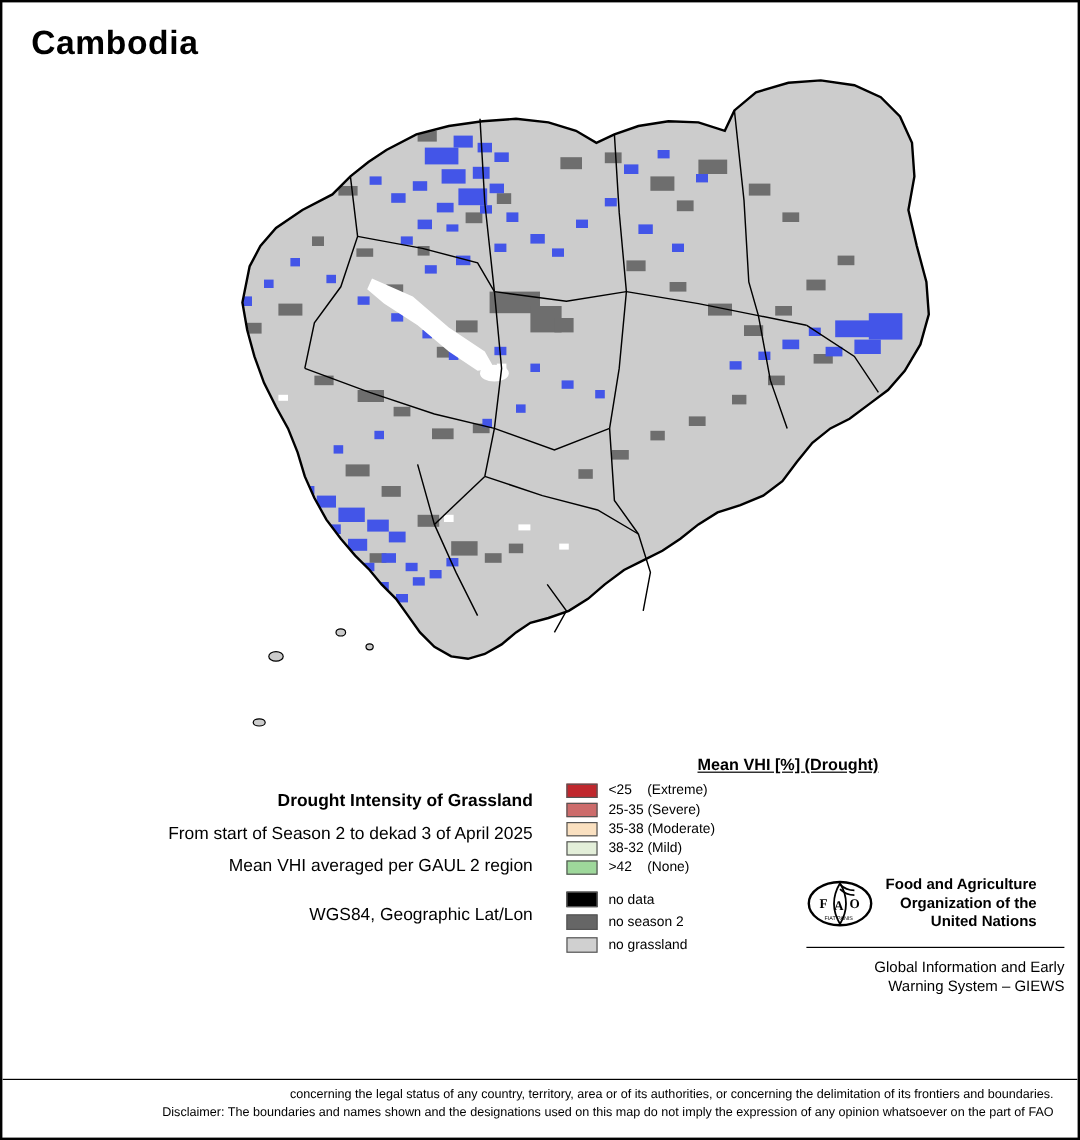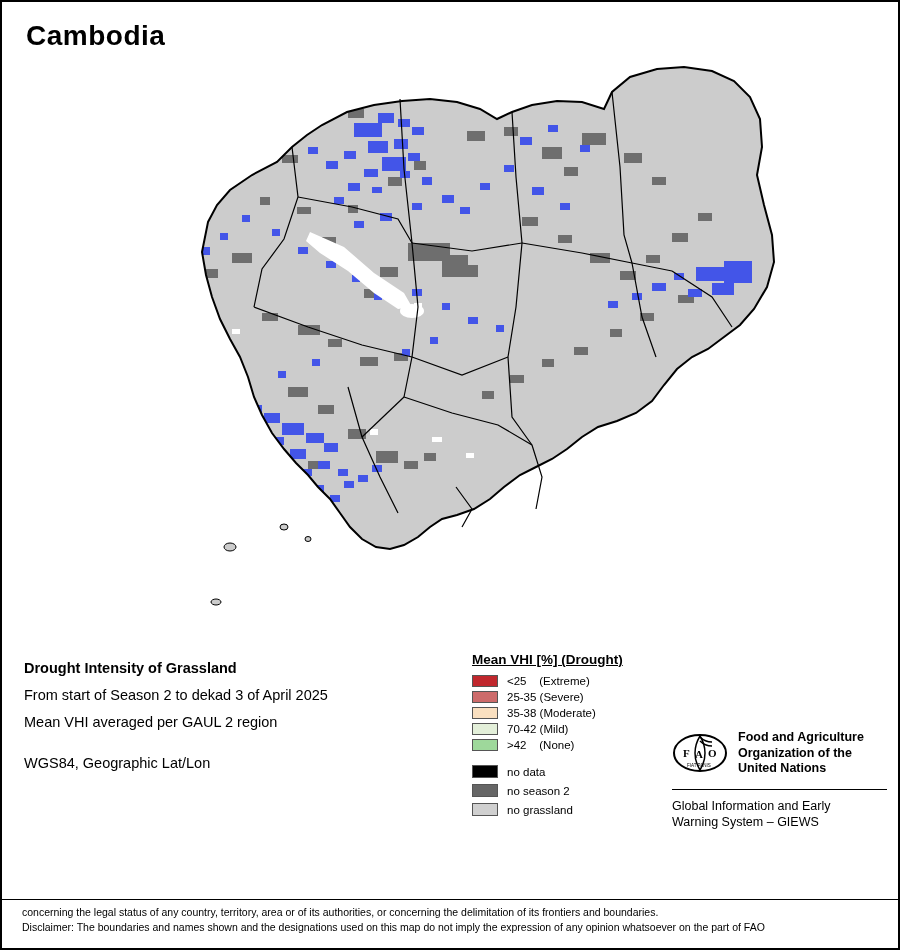--- a/index.html
+++ b/index.html
@@ -11,20 +11,21 @@
     font-family: "Liberation Sans", sans-serif;
   }
   .page {
     position: relative;
     width: 900px;
     height: 950px;
     background: #ffffff;
     border: 2px solid #000000;
     box-sizing: border-box;
     overflow: hidden;
+    text-align: right;
   }
   .title {
     position: absolute;
     left: 24px;
     top: 18px;
     font-size: 28px;
     font-weight: bold;
     letter-spacing: 0.5px;
     color: #000000;
   }
@@ -56,21 +57,21 @@
   }
   .caption .line.bold {
     font-weight: bold;
   }
   .caption .gap {
     height: 14px;
   }
   .legend {
     position: absolute;
     left: 470px;
-    top: 650px;
+    top: 628px;
     width: 260px;
   }
   .legend-title {
     font-size: 13.5px;
     font-weight: bold;
     color: #000000;
     text-decoration: underline;
     margin-bottom: 6px;
   }
   .legend-row {
@@ -371,21 +372,21 @@
     <div class="legend-row">
       <span class="swatch" style="background:#cd6b6b"></span>
       <span class="legend-label">25-35 (Severe)</span>
     </div>
     <div class="legend-row">
       <span class="swatch" style="background:#fae0c0"></span>
       <span class="legend-label">35-38 (Moderate)</span>
     </div>
     <div class="legend-row">
       <span class="swatch" style="background:#e3efd9"></span>
-      <span class="legend-label">70-42 (Mild)</span>
+      <span class="legend-label">38-32 (Mild)</span>
     </div>
     <div class="legend-row">
       <span class="swatch" style="background:#9ed89b"></span>
       <span class="legend-label">&gt;42    (None)</span>
     </div>
 
     <div class="legend-gap"></div>
 
     <div class="legend-row tall">
       <span class="swatch" style="background:#000000"></span>

